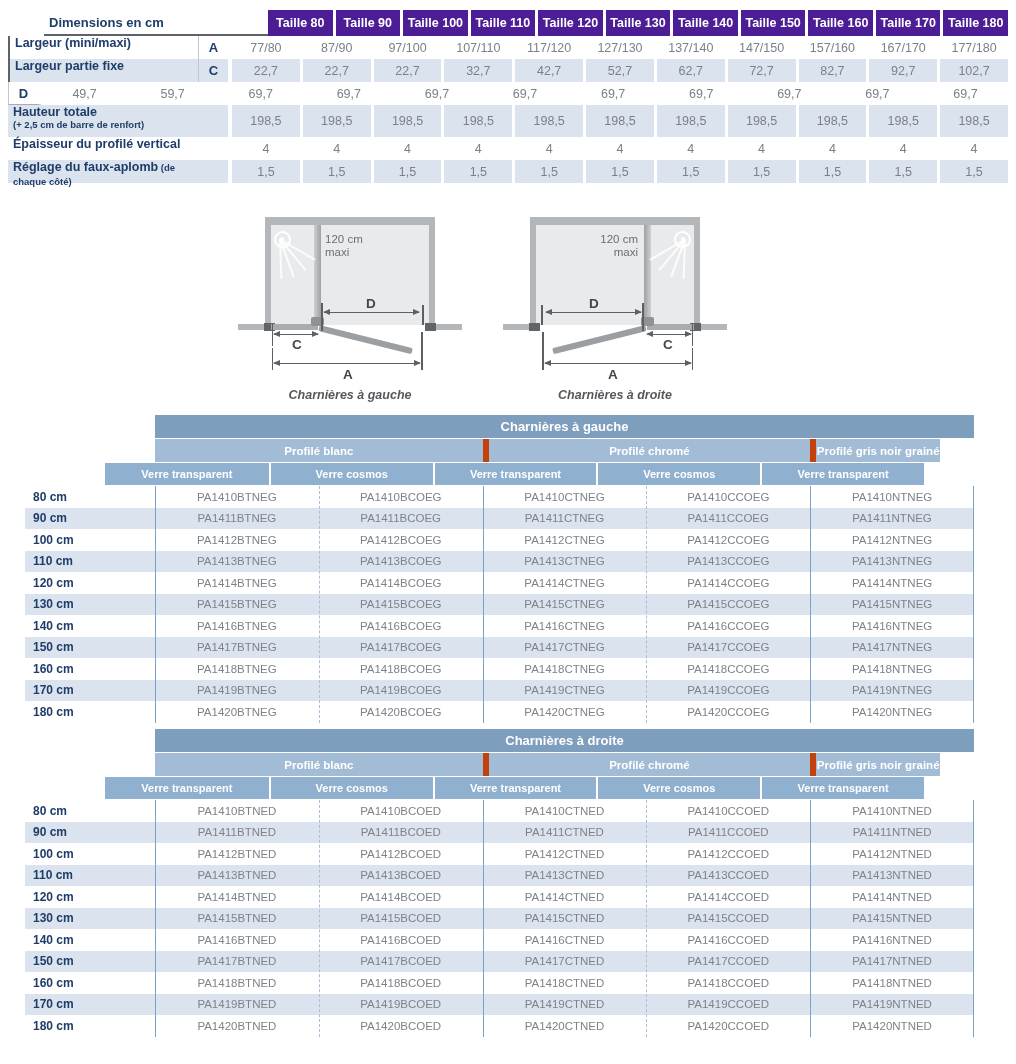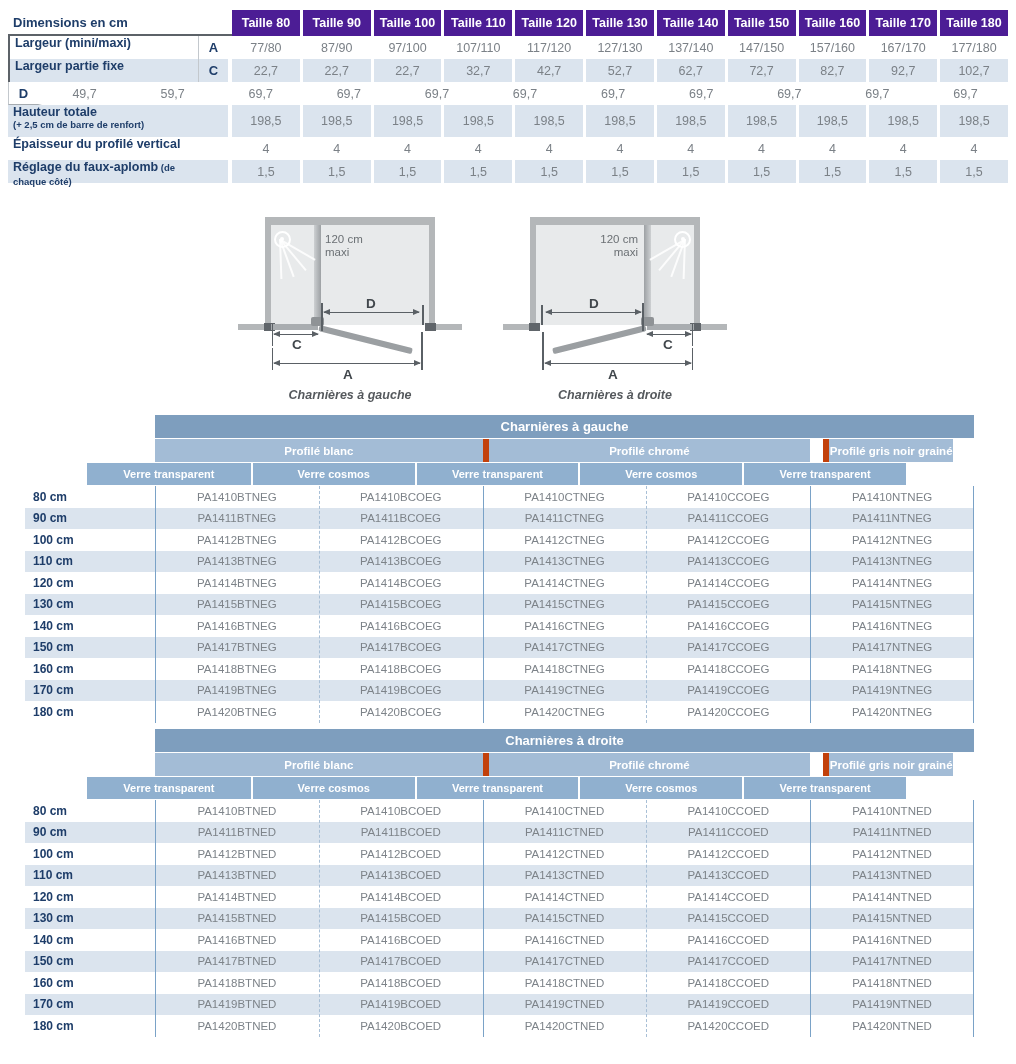--- a/index.html
+++ b/index.html
@@ -3,21 +3,21 @@
 <meta charset="utf-8">
 <style>
   html,body{margin:0;padding:0;background:#fff;}
   #page{position:relative;width:1016px;height:1064px;overflow:hidden;background:#fff;
         font-family:"Liberation Sans","DejaVu Sans",sans-serif;}
 
   
   .dimtable{position:absolute;left:8px;top:10px;width:1000px;}
   .dimhead{display:flex;height:26px;}
   .dimtitleblock{width:224px;box-sizing:border-box;border-bottom:2px solid #5c6268;
-                 display:flex;align-items:center;padding-left:5px;}
+                 display:flex;align-items:center;padding-left:5px;margin-left:36px;}
   .dimtitle{color:#1e3d69;font-size:13px;font-weight:600;}
   .dimhcells{flex:1;display:flex;}
   .hcell{flex:1;background:#4c1d95;color:#fff;font-weight:bold;font-size:12.5px;
          display:flex;align-items:center;justify-content:center;box-sizing:border-box;}
   .hcell.gapl{border-left:3px solid #fff;}
   .trow{display:flex;height:23px;}
   .trow.tall{height:32px;}
   .trow.stripe{background:#dbe4ee;}
   .tlabel{width:190px;box-sizing:border-box;padding-left:5px;display:flex;
           flex-direction:column;color:#1e3d69;}
@@ -87,23 +87,23 @@
             color:#55595d;font-weight:bold;font-style:italic;font-size:12.5px;}
 
   
   .ptable{position:absolute;left:25px;width:949px;}
   #ptable-0{top:415px;} #ptable-1{top:729px;}
   .ptitle{margin-left:130px;height:23px;background:#7e9ebe;color:#fff;font-weight:bold;
           font-size:13px;display:flex;align-items:center;justify-content:center;}
   .pgroups{margin-left:130px;margin-top:1px;height:23px;display:flex;}
   .pgroup{box-sizing:border-box;background:#a3bcd6;color:#fff;font-weight:bold;font-size:11.5px;
           display:flex;align-items:center;justify-content:center;}
-  .pgroup.w2{width:327.6px;} .pgroup.w1{width:130px;margin-left:13px;}
+  .pgroup.w2{width:327.6px;} .pgroup.w1{width:130px;}
   .pgroup.gapl{border-left:6px solid #c2410c;}
-  .pverre{margin-left:62px;margin-top:1px;height:22px;display:flex;}
+  .pverre{margin-left:80px;margin-top:1px;height:22px;display:flex;}
   .pverrecell{box-sizing:border-box;width:163.8px;background:#90b0cf;color:#fff;font-weight:bold;
               font-size:11px;display:flex;align-items:center;justify-content:center;}
   .pverrecell.gapl{border-left:2px solid #fff;}
   .pbody{position:relative;margin-top:1px;}
   .prow{display:flex;height:21.5px;}
   .prow.stripe{background:#dbe4ee;}
   .prlabel{width:130px;box-sizing:border-box;padding-left:8px;color:#1e3d69;font-weight:bold;
            font-size:12px;display:flex;align-items:center;}
   .prcode{width:163.8px;box-sizing:border-box;color:#7d8389;font-size:11.5px;
           display:flex;align-items:center;justify-content:center;}

